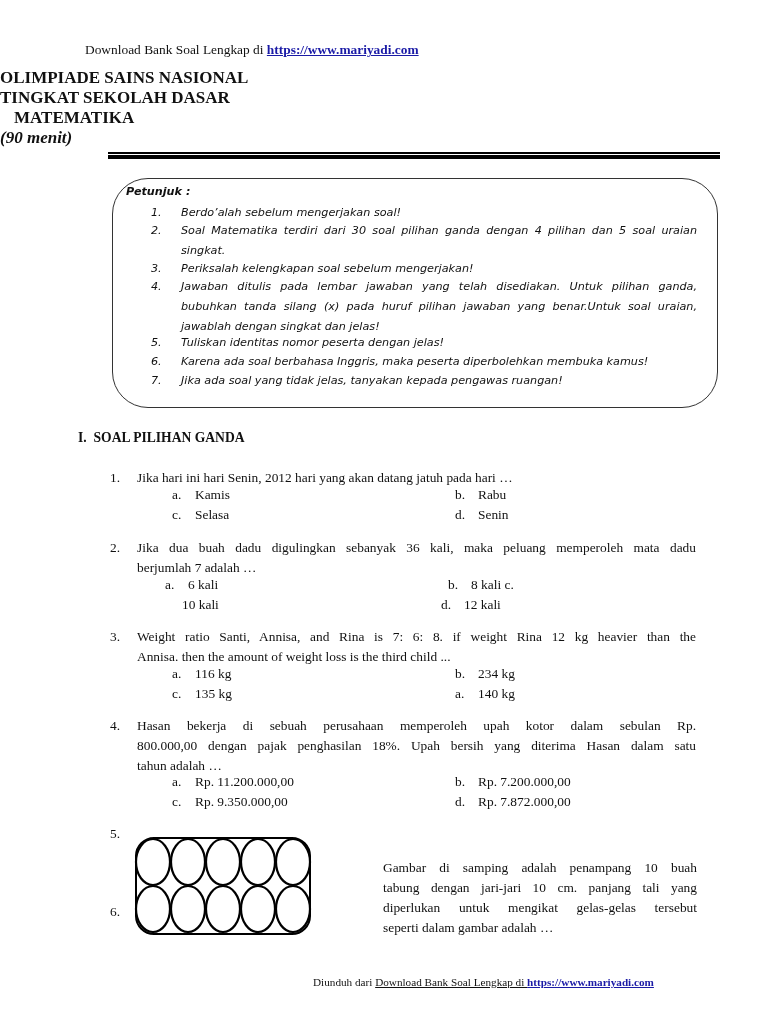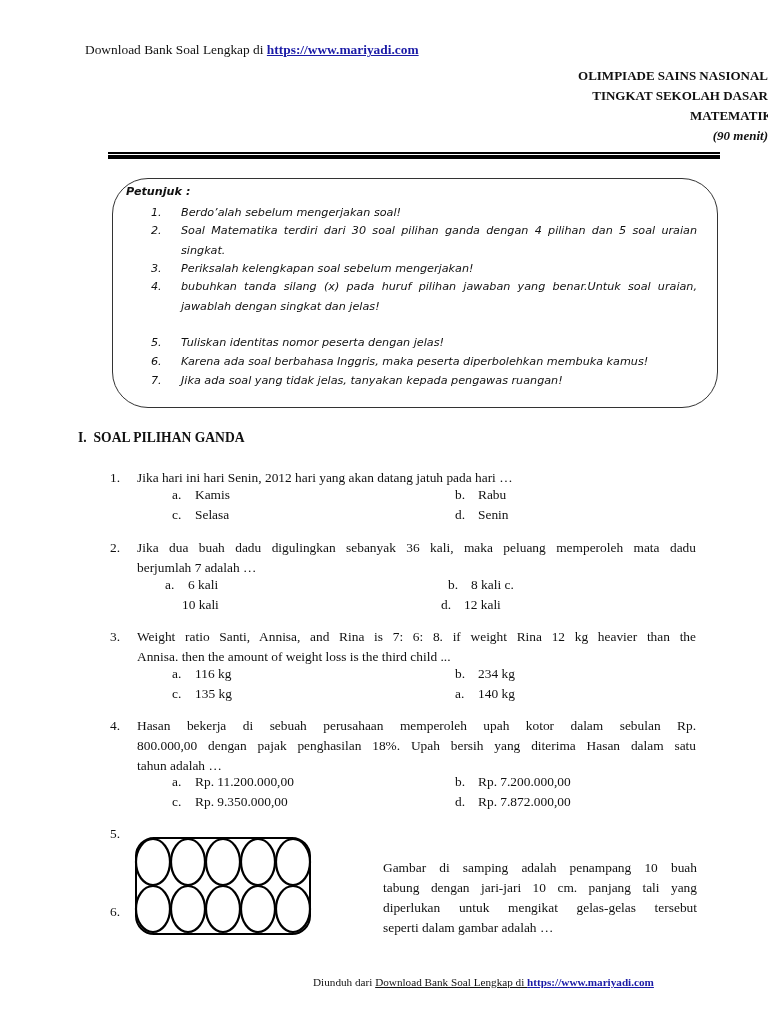--- a/index.html
+++ b/index.html
@@ -2,21 +2,21 @@
 <html><head>
 <meta charset="utf-8">
 <style>
   html, body { margin: 0; padding: 0; background: #ffffff; }
   body { width: 768px; height: 1024px; position: relative; overflow: hidden;
          font-family: "Liberation Serif", serif; color: #111; font-size: 13.4px; }
   .abs { position: absolute; }
   .header-line { left: 85px; top: 42px; font-size: 13.4px; white-space: nowrap;
                  }
   .link { color: #1a1aa6; font-weight: bold; text-decoration: underline; }
-  .title { left: 0; width: 768px; text-align: right; font-weight: bold; font-size: 13px; }
+  .title { left: 0; width: 768px; text-align: left; font-weight: bold; font-size: 17px; }
   .rule-thin { left: 108px; top: 152px; width: 612px; height: 1.5px; background: #000; }
   .rule-thick { left: 108px; top: 155px; width: 612px; height: 4px; background: #000; }
   .box { left: 112px; top: 178px; width: 606px; height: 230px; border: 1.5px solid #333;
          border-radius: 36px 36px 36px 36px; box-sizing: border-box; }
   .petunjuk { font-family: "DejaVu Sans", sans-serif; font-style: italic; font-size: 11.2px;
               color: #111; }
   .p-title { left: 126px; top: 185px; font-weight: bold; }
   .p-item { left: 151px; width: 546px; line-height: 20px; }
   .p-num { position: absolute; left: 0; top: 0; }
   .p-text { margin-left: 30px; text-align: justify; text-align-last: left; }
@@ -60,20 +60,21 @@
   <span class="p-num">2.</span>
   <div class="p-text just-full"> Soal Matematika terdiri dari 30 soal pilihan ganda dengan 4 pilihan dan 5 soal uraian</div>
   <div class="p-text">singkat.</div>
 </div>
 <div class="abs petunjuk p-item" style="top:259px;">
   <span class="p-num">3.</span>
   <div class="p-text">Periksalah kelengkapan soal sebelum mengerjakan!</div>
 </div>
 <div class="abs petunjuk p-item" style="top:277px;">
   <span class="p-num">4.</span>
+  <div class="p-text just-full"> Jawaban ditulis pada lembar jawaban yang telah disediakan. Untuk pilihan ganda,</div>
   <div class="p-text just-full">bubuhkan tanda silang (x) pada huruf pilihan jawaban yang benar.Untuk soal uraian,</div>
   <div class="p-text">jawablah dengan singkat dan jelas!</div>
 </div>
 <div class="abs petunjuk p-item" style="top:333px;">
   <span class="p-num">5.</span>
   <div class="p-text">Tuliskan identitas nomor peserta dengan jelas!</div>
 </div>
 <div class="abs petunjuk p-item" style="top:352px;">
   <span class="p-num">6.</span>
   <div class="p-text">Karena ada soal berbahasa Inggris, maka peserta diperbolehkan membuka kamus!</div>

